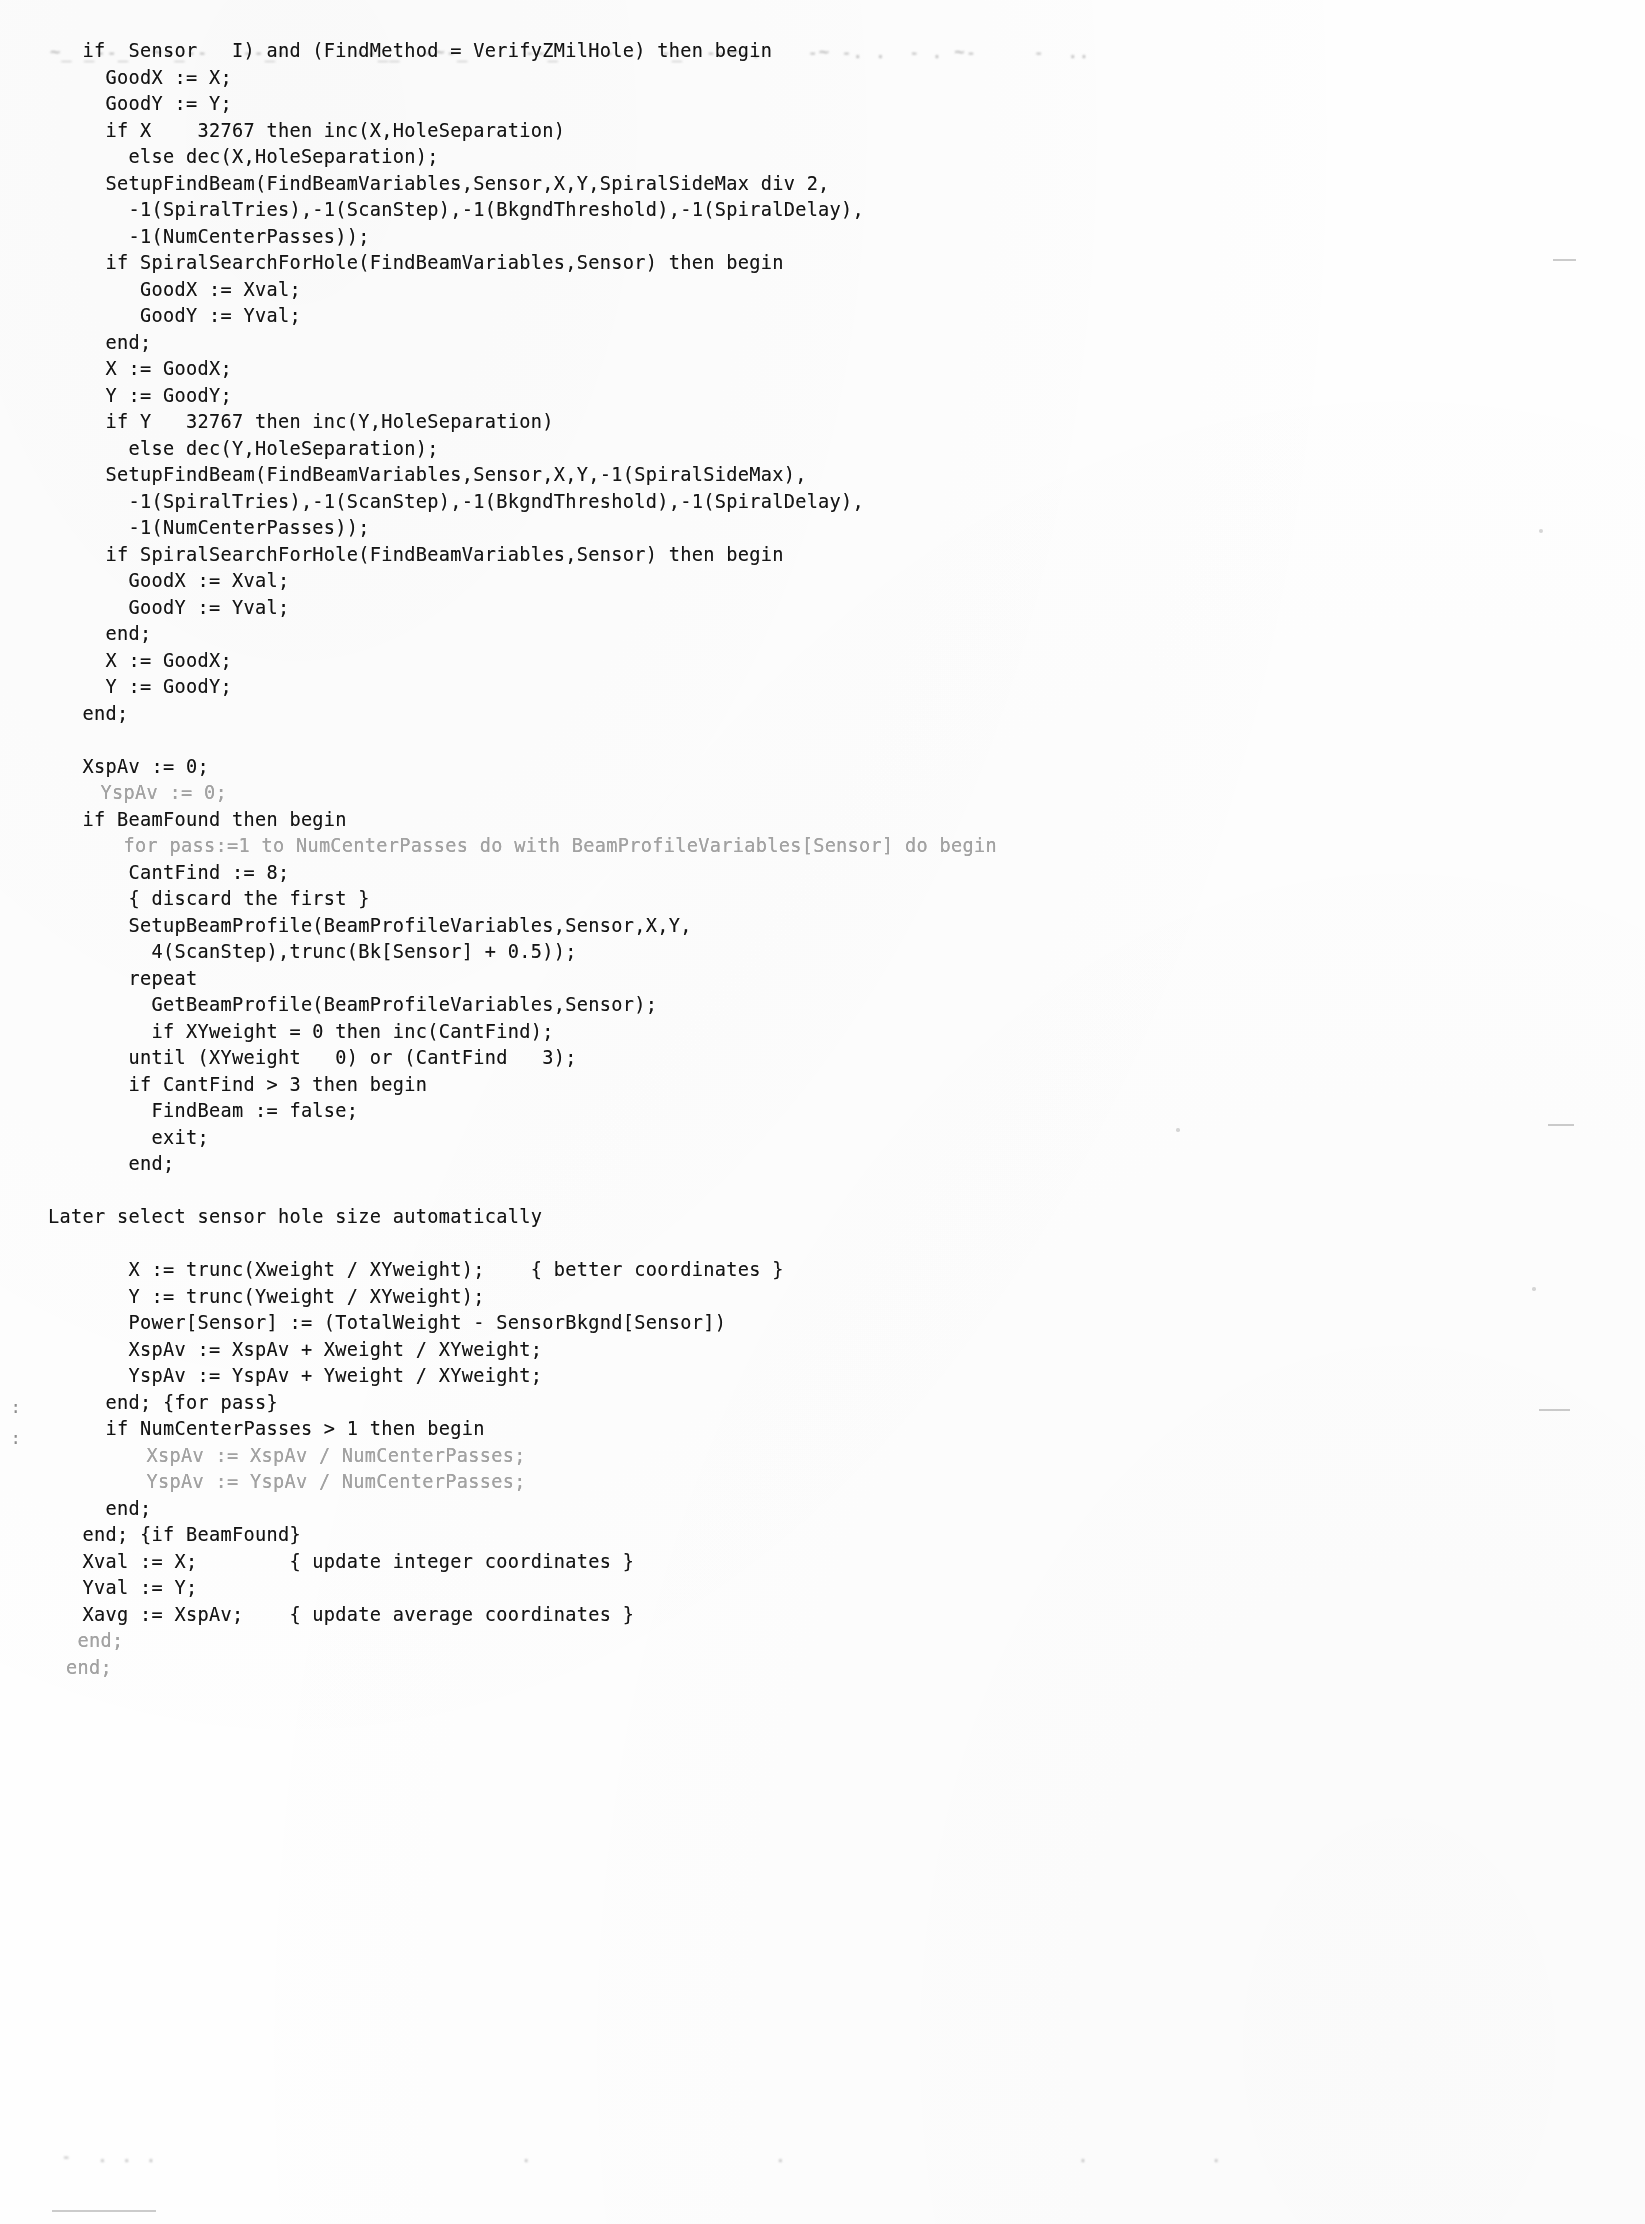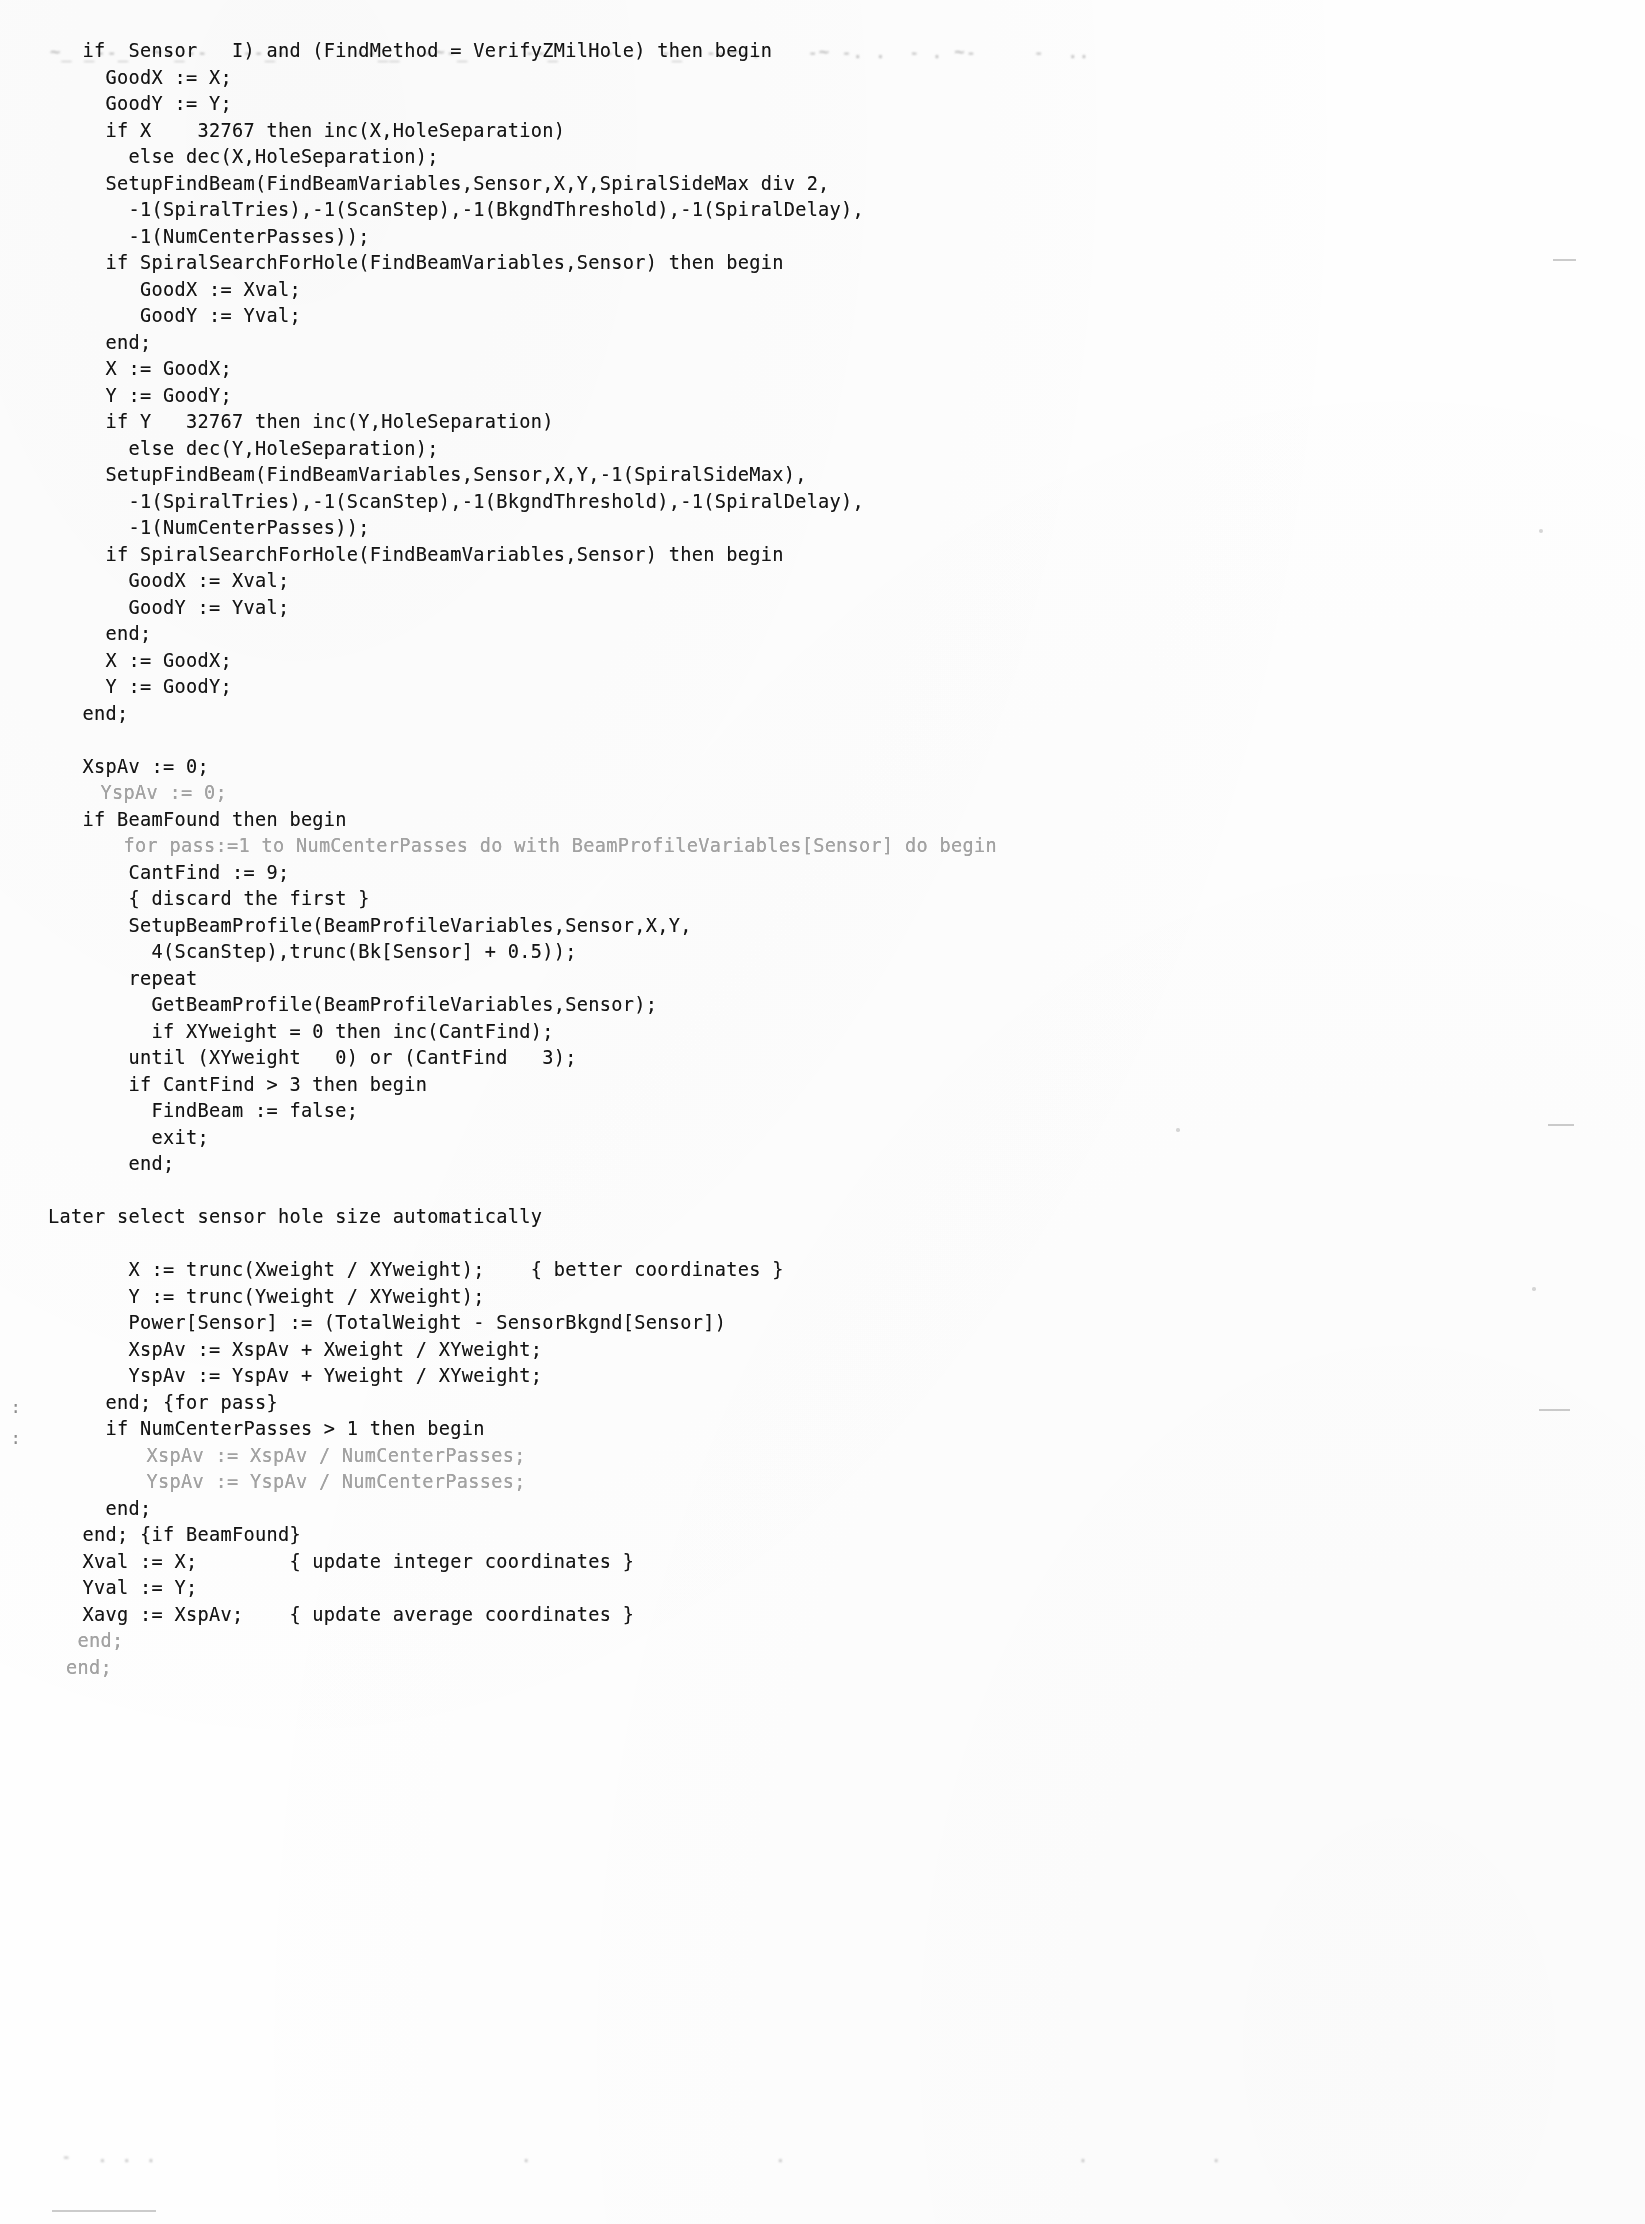--- a/index.html
+++ b/index.html
@@ -147,21 +147,21 @@
       <div class="code-line faded">       GoodY := Yval;</div>
       <div class="code-line faded">     end;</div>
       <div class="code-line faded">     X := GoodX;</div>
       <div class="code-line faded">     Y := GoodY;</div>
       <div class="code-line">   end;</div>
       <div class="code-line">&nbsp;</div>
       <div class="code-line faded">   XspAv := 0;</div>
       <div class="code-line vfaded">   YspAv := 0;</div>
       <div class="code-line faded">   if BeamFound then begin</div>
       <div class="code-line vfaded">     for pass:=1 to NumCenterPasses do with BeamProfileVariables[Sensor] do begin</div>
-      <div class="code-line faded">       CantFind := 9;</div>
+      <div class="code-line faded">       CantFind := 8;</div>
       <div class="code-line faded">       { discard the first }</div>
       <div class="code-line">       SetupBeamProfile(BeamProfileVariables,Sensor,X,Y,</div>
       <div class="code-line">         4(ScanStep),trunc(Bk[Sensor] + 0.5));</div>
       <div class="code-line">       repeat</div>
       <div class="code-line">         GetBeamProfile(BeamProfileVariables,Sensor);</div>
       <div class="code-line">         if XYweight = 0 then inc(CantFind);</div>
       <div class="code-line faded">       until (XYweight   0) or (CantFind   3);</div>
       <div class="code-line faded">       if CantFind &gt; 3 then begin</div>
       <div class="code-line faded">         FindBeam := false;</div>
       <div class="code-line faded">         exit;</div>

